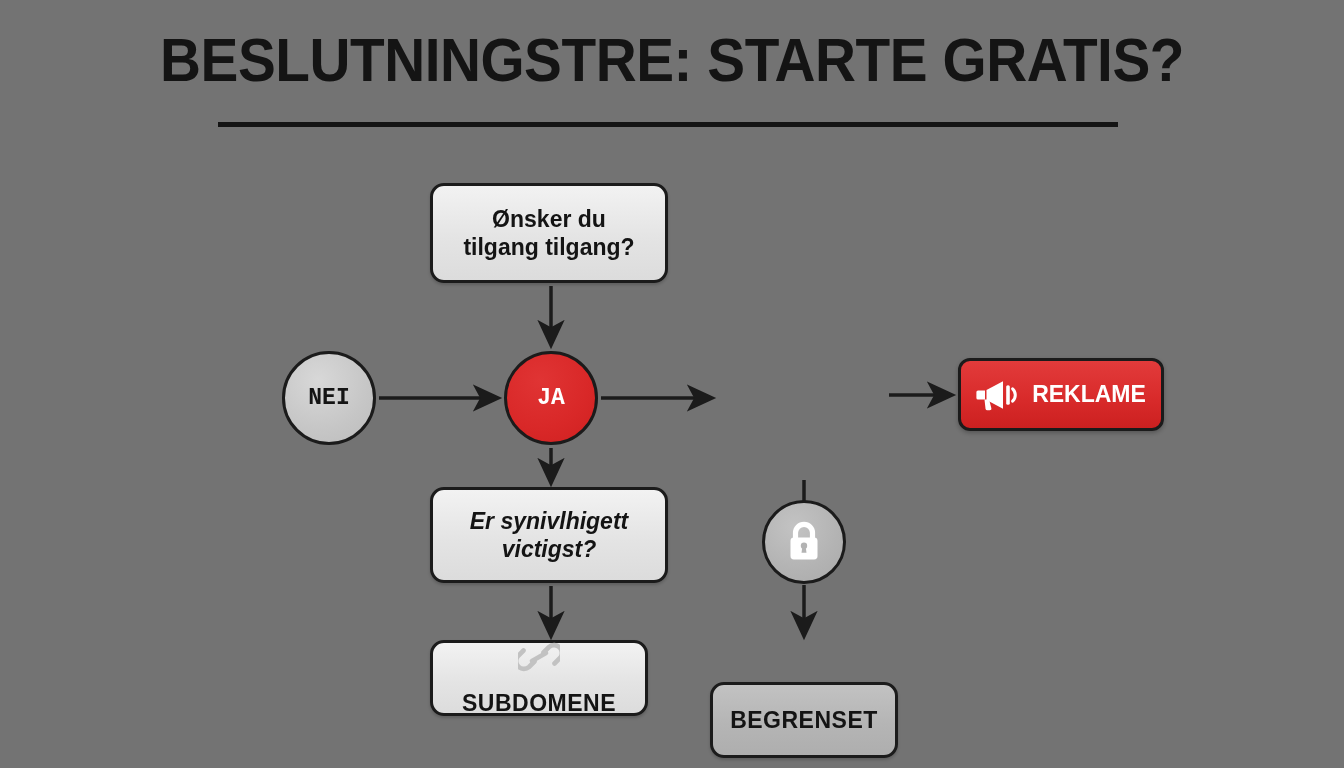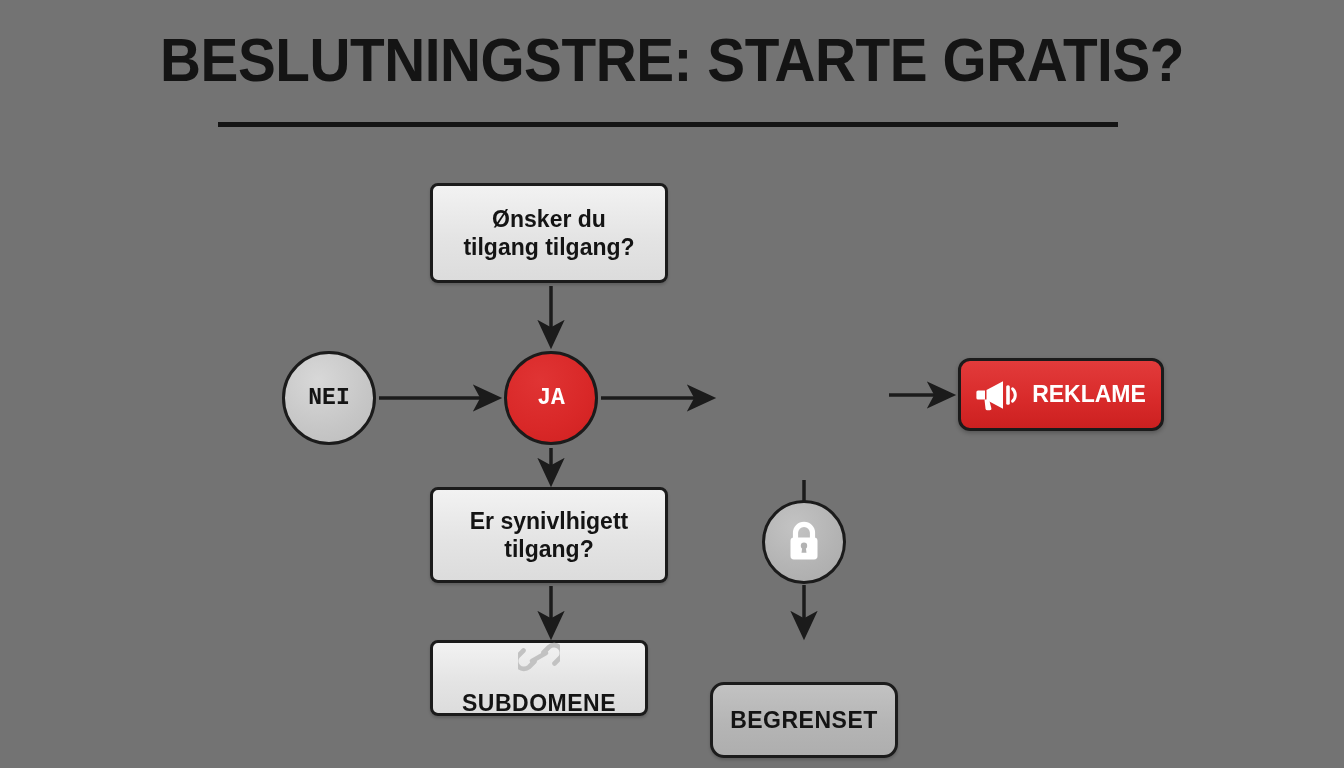--- a/index.html
+++ b/index.html
@@ -52,21 +52,21 @@
     box-sizing: border-box;
     display: flex;
     align-items: center;
     justify-content: center;
     text-align: center;
     color: #141414;
     font-weight: bold;
   }
   .rbox {
     border: 3px solid #1b1b1b;
-    border-radius: 8px;
+    border-radius: 14px;
     background: linear-gradient(180deg, #f2f2f2 0%, #e4e4e4 55%, #dcdcdc 100%);
     box-shadow: 0 2px 3px rgba(0,0,0,0.18);
     font-size: 23px;
     line-height: 1.22;
     padding: 6px 10px;
   }
   .circle {
     border: 3px solid #1b1b1b;
     border-radius: 50%;
     font-family: Liberation Mono, monospace;
@@ -101,21 +101,21 @@
   #node-reklame {
     left: 958px; top: 358px; width: 206px; height: 73px;
     border: 3px solid #1b1b1b;
     border-radius: 12px;
     background: linear-gradient(180deg, #e23b3b 0%, #d92b2b 55%, #cc2020 100%);
     box-shadow: 0 2px 4px rgba(0,0,0,0.25);
     color: #ffffff;
     font-size: 23px;
     gap: 14px;
   }
-  #node-synlighet { left: 430px; top: 487px; width: 238px; height: 96px; }
+  #node-synlighet { left: 430px; top: 487px; width: 238px; height: 96px; font-style: italic; }
 
   #node-lock {
     left: 762px; top: 500px; width: 84px; height: 84px;
     background: radial-gradient(circle at 38% 30%, #c3c3c3 0%, #b3b3b3 60%, #aaaaaa 100%);
   }
   #node-subdomene {
     left: 430px; top: 640px; width: 218px; height: 76px;
     font-size: 23px;
     gap: 14px;
     letter-spacing: 0.5px;
@@ -202,21 +202,21 @@
         <rect x="30.2" y="7.2" width="3.6" height="19.6" rx="1.6" fill="#ffffff"></rect>
         <path d="M36.6 10.8 a8.5 8.5 0 0 1 0 12.4" stroke="#ffffff" stroke-width="3" fill="none" stroke-linecap="round"></path>
       </svg>
     </span>
     <span>REKLAME</span>
   </div>
 
   <div id="node-synlighet" class="node rbox">
     <div>
       <span class="node-label">Er synivlhigett</span>
-      <span class="node-label">tilgang?</span>
+      <span class="node-label">victigst?</span>
     </div>
   </div>
 
   <div id="node-lock" class="node circle">
     <span class="icon-holder">
       <svg width="40" height="46" viewBox="0 0 40 46" xmlns="http://www.w3.org/2000/svg">
         <path d="M11.5 19 v-5.2 a8.5 8.5 0 0 1 17 0 V19" stroke="#ffffff" stroke-width="5.2" fill="none" stroke-linecap="butt"></path>
         <rect x="6.5" y="18.5" width="27" height="22" rx="3.4" fill="#ffffff"></rect>
         <circle cx="20" cy="26.8" r="3.2" fill="#b3b3b3"></circle>
         <path d="M18.4 27.4 h3.2 l0.9 6.4 h-5 z" fill="#b3b3b3"></path>

